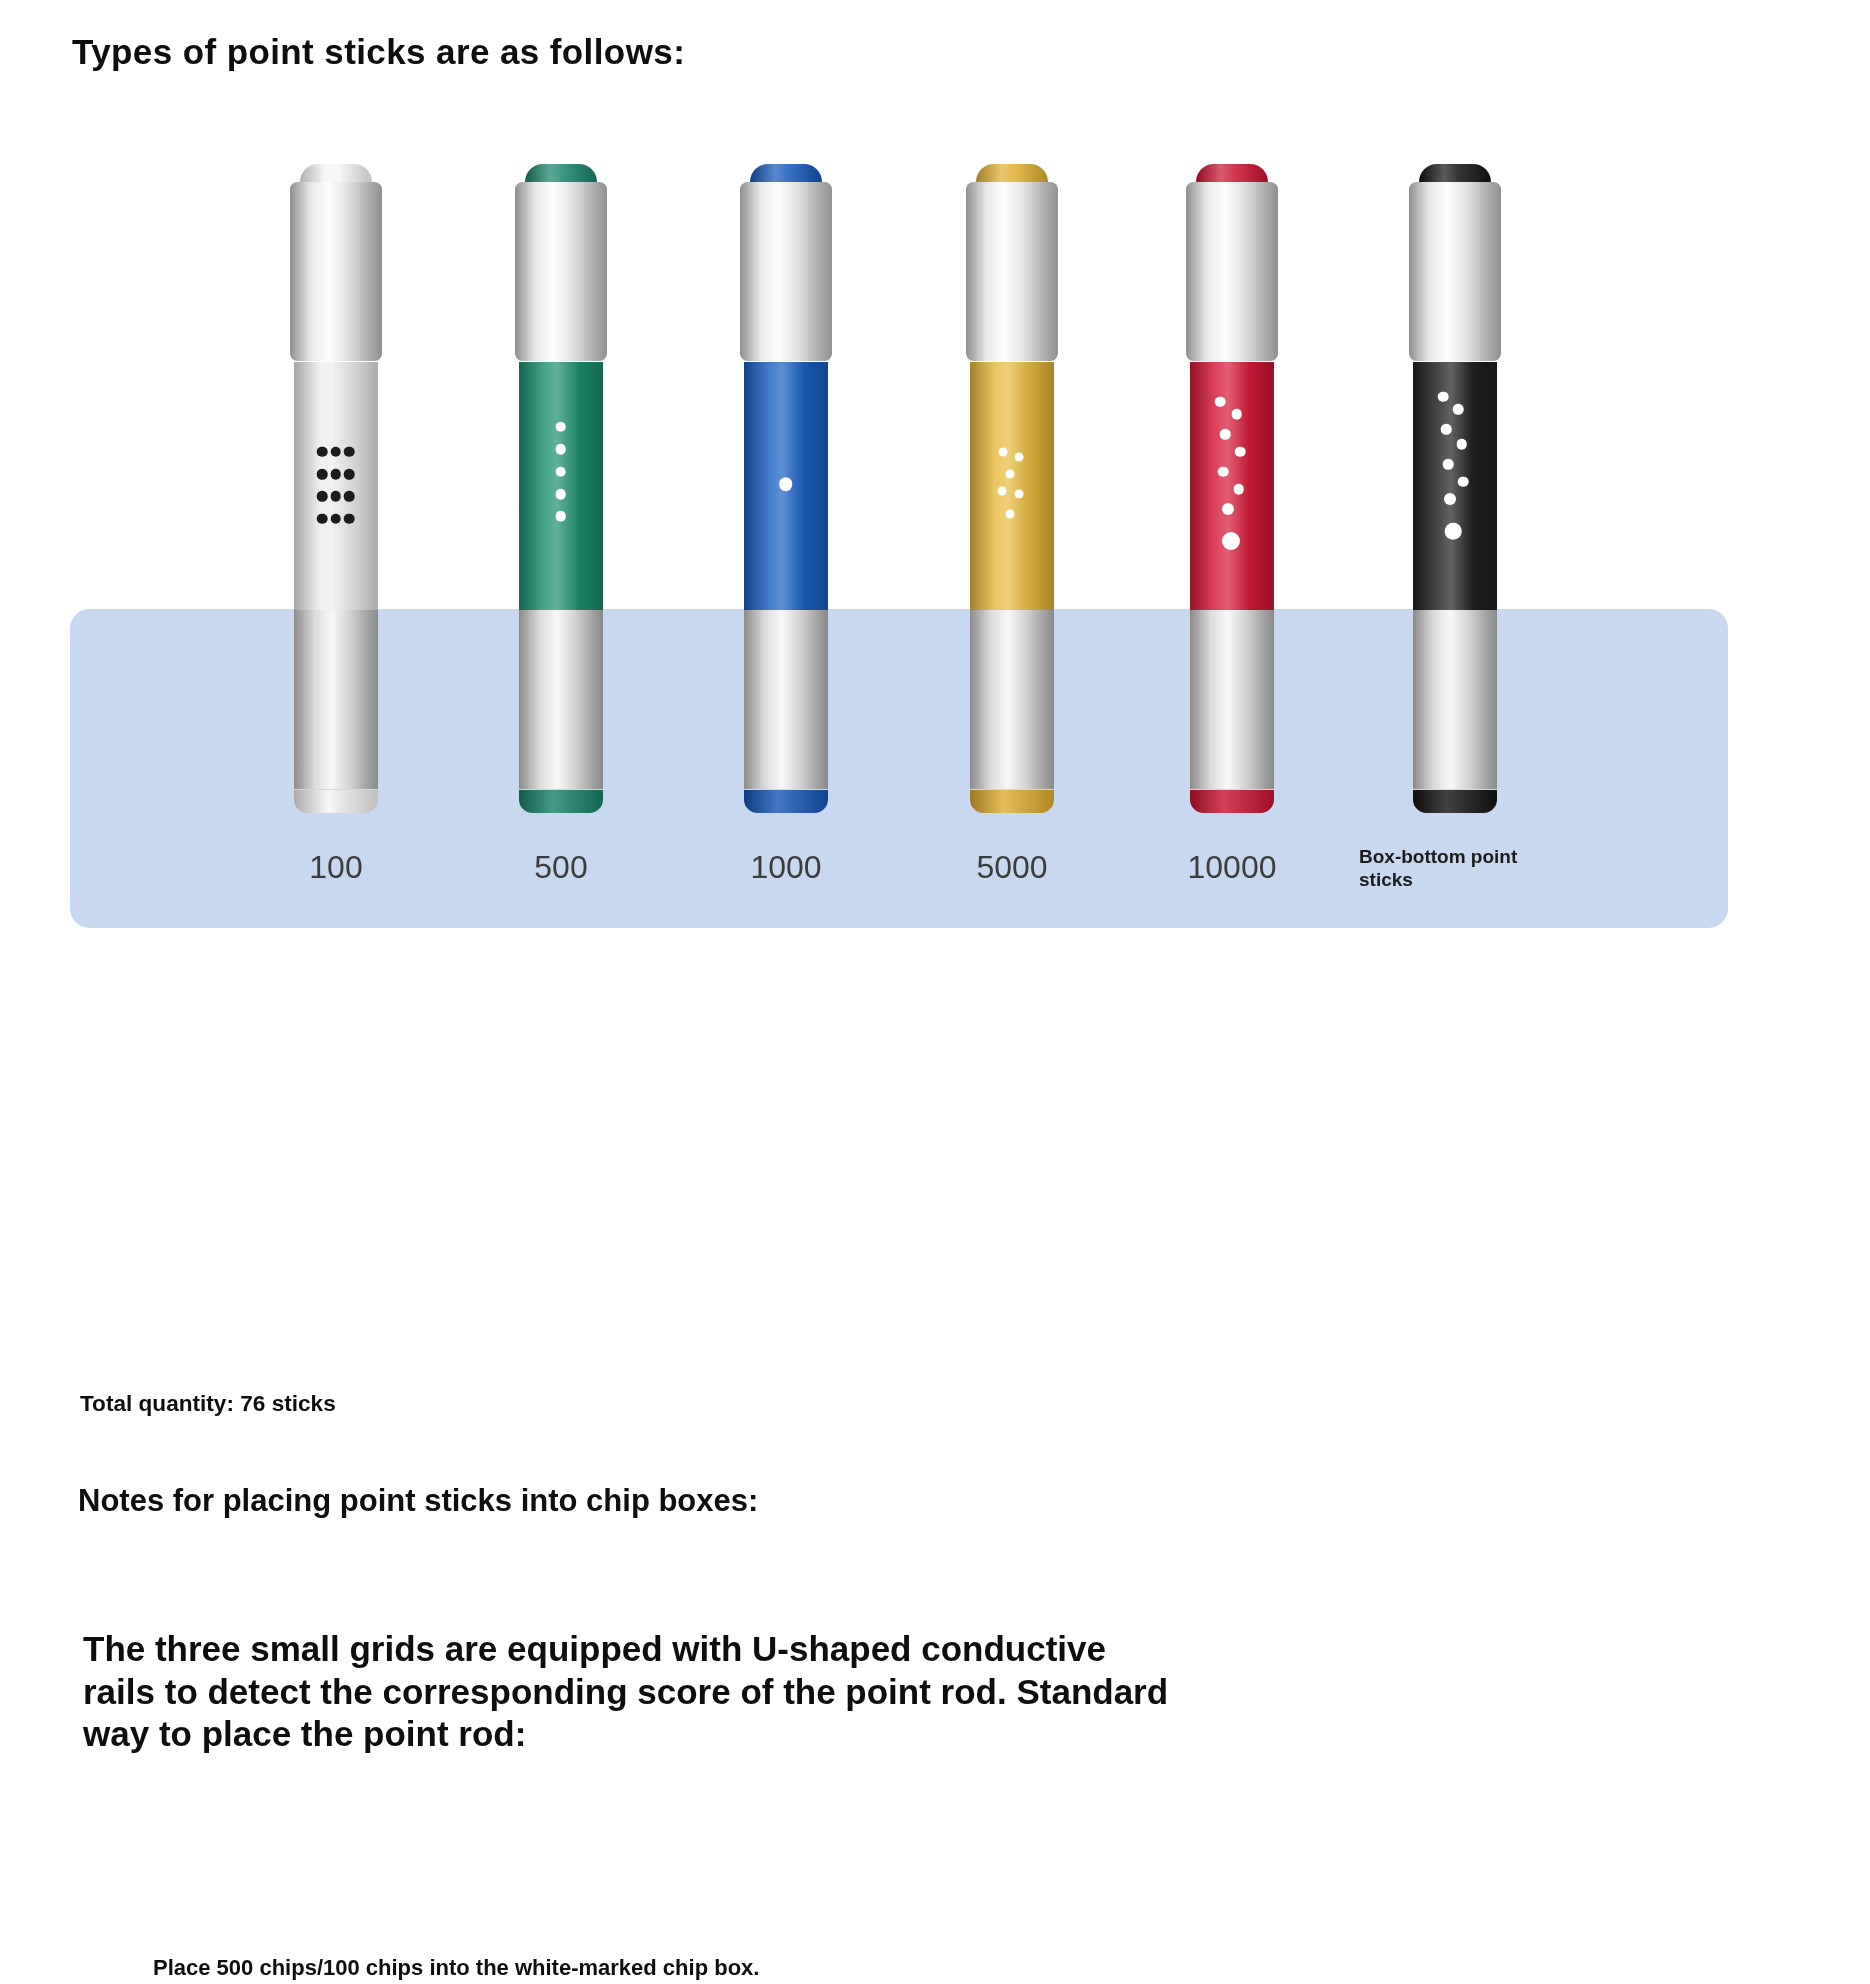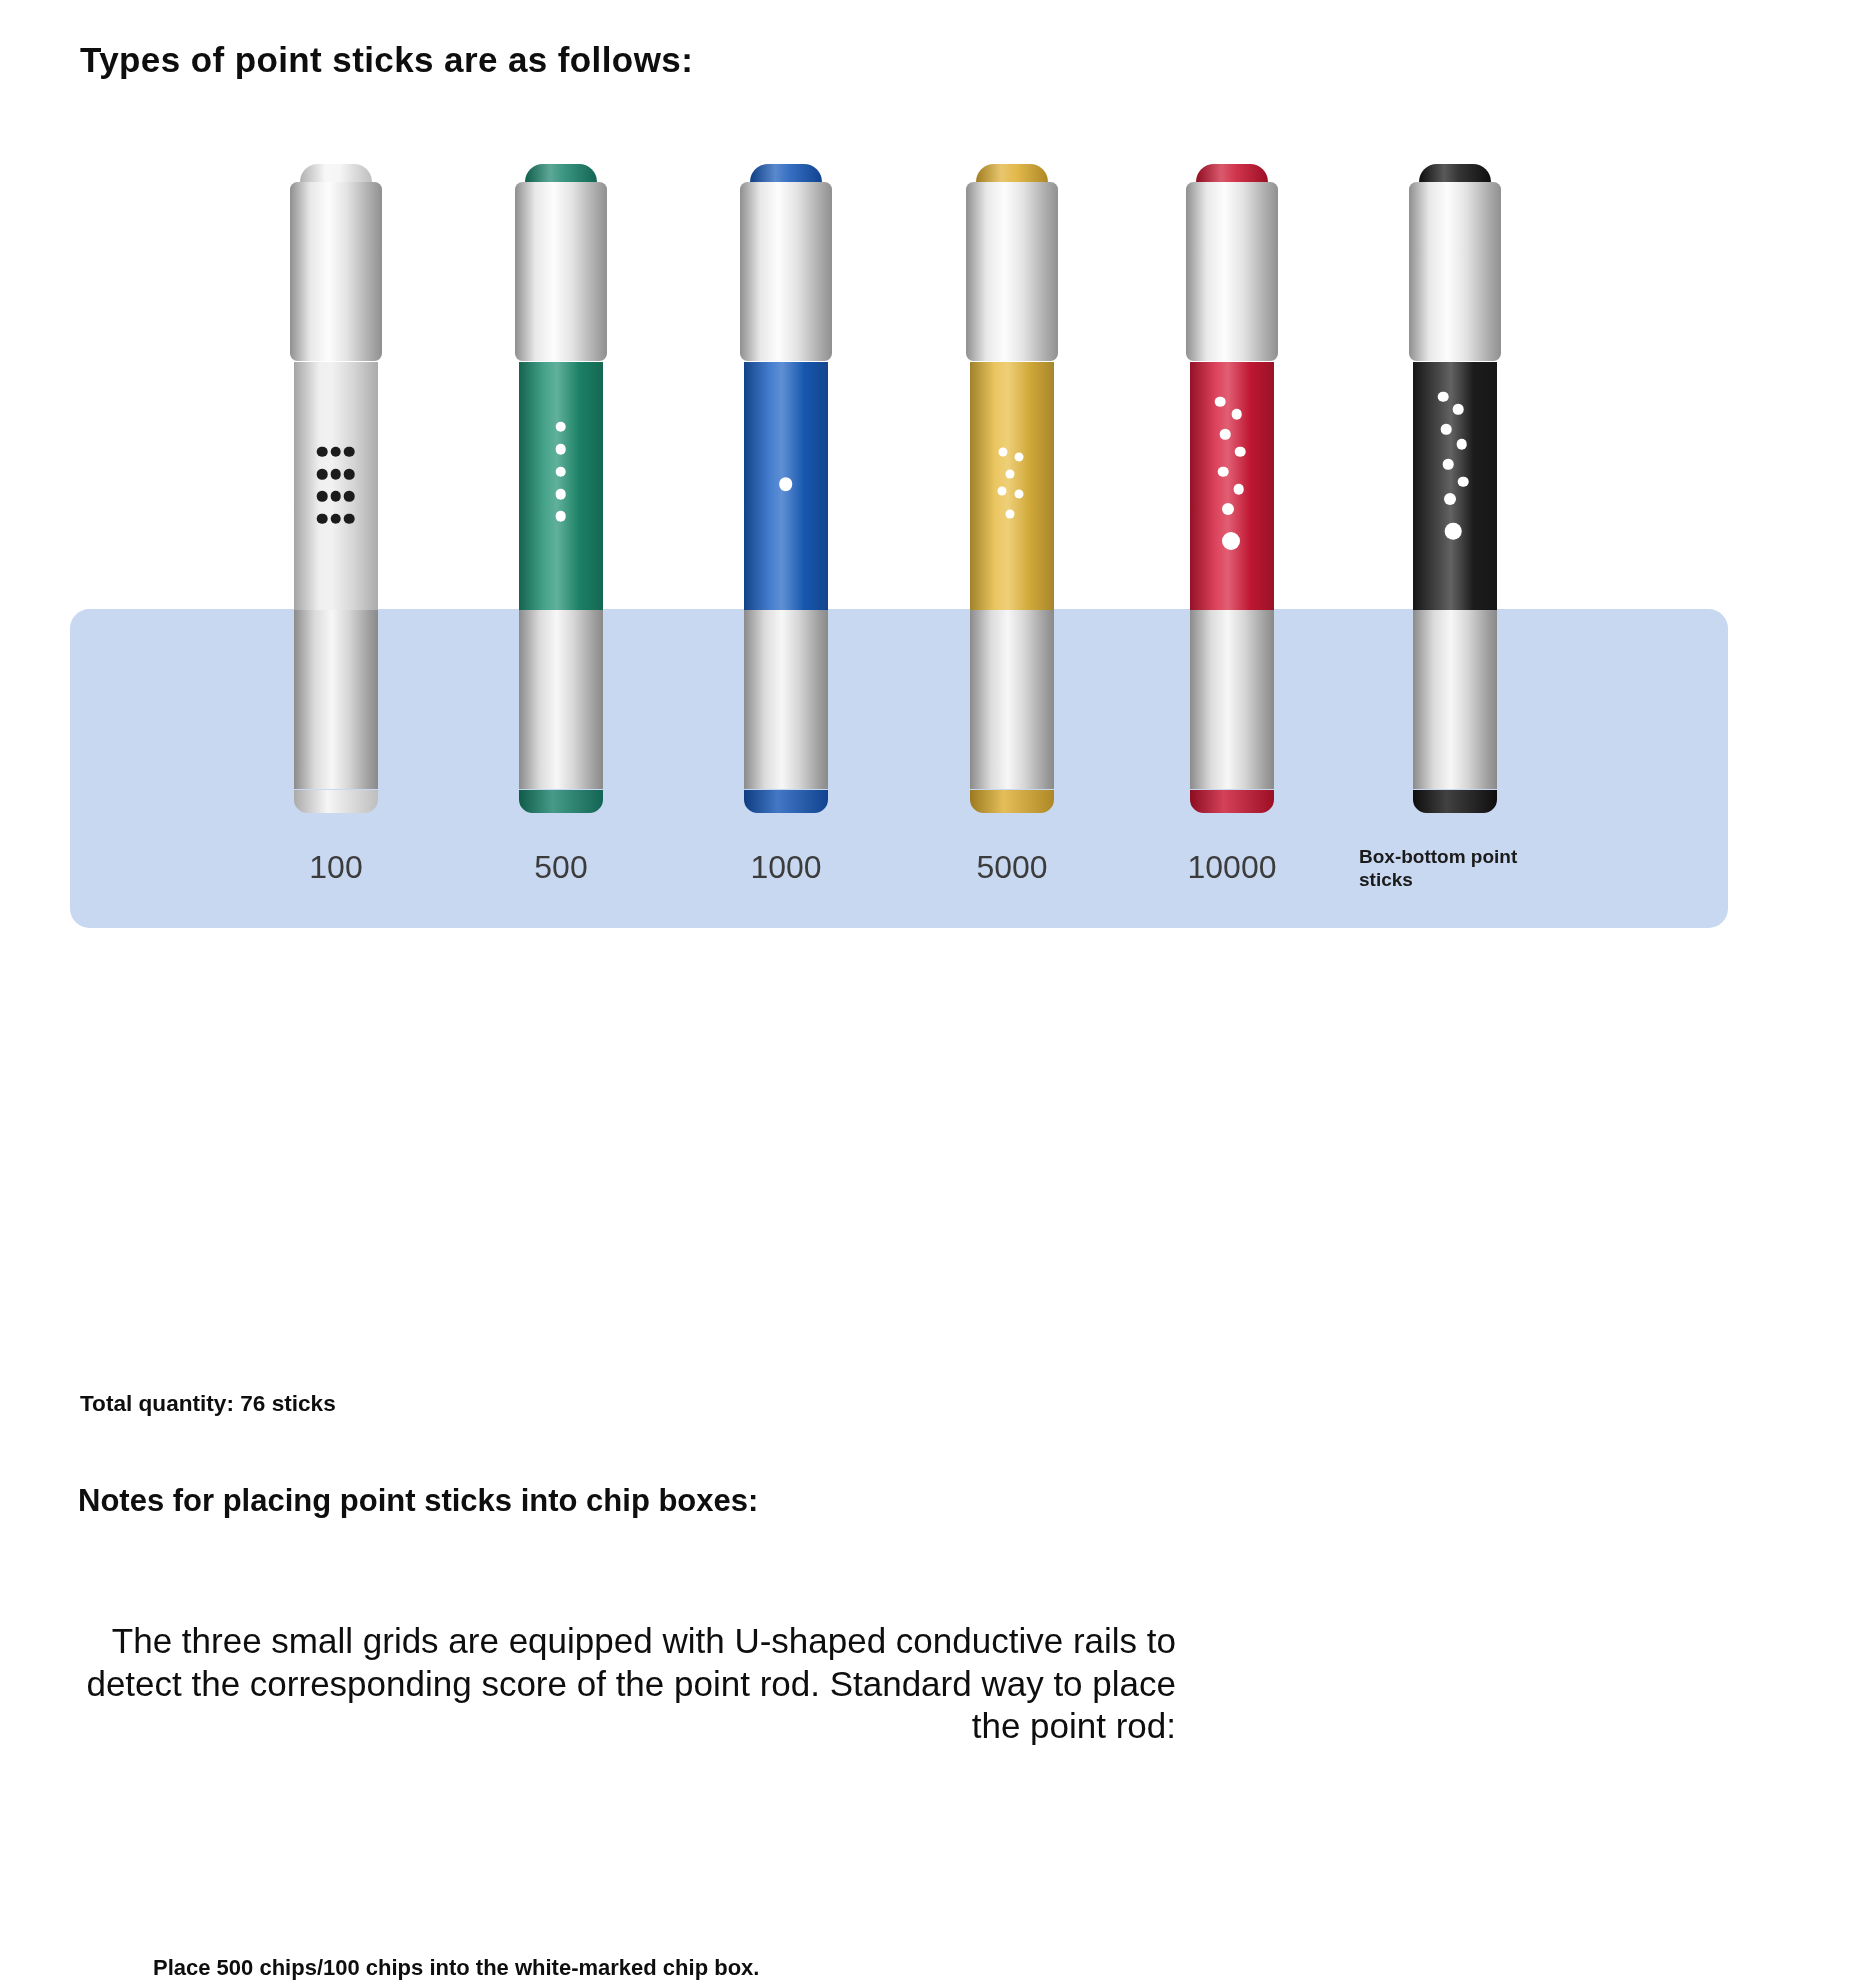--- a/index.html
+++ b/index.html
@@ -6,21 +6,21 @@
   .page{
     position:relative;
     width:1870px;
     height:1985px;
     background:#ffffff;
     font-family:"Liberation Sans","DejaVu Sans",sans-serif;
     overflow:hidden;
     color:#111;
   }
   .title{
-    position:absolute;left:72px;top:32px;margin:8px;
+    position:absolute;left:72px;top:32px;margin:0;
     font-size:35px;font-weight:700;color:#0e0e0e;letter-spacing:0.4px;
   }
   
   .figure{position:absolute;left:0;top:0;width:1870px;height:980px;}
   .band{
     position:absolute;left:70px;top:609px;width:1658px;height:319px;
     border-radius:19.6px;background:#c8d8f1;
   }
   .stick{position:absolute;top:164px;width:98px;height:762px;}
   .stick .tip-top{
@@ -72,22 +72,22 @@
   }
   .n-heading{
     position:absolute;left:78px;top:1483px;margin:0;
     font-size:31px;font-weight:700;color:#0e0e0e;
   }
   .n-comp{
     position:absolute;left:153px;top:1549px;width:1682px;margin:0;
     font-size:22px;font-weight:700;line-height:1.35;color:#0e0e0e;
   }
   .n-grids{
-    position:absolute;left:75px;top:1620px;width:1101px;margin:0;
-    font-size:35px;font-weight:400;line-height:1.22;color:#0e0e0e;text-align:right;
+    position:absolute;left:75px;top:1620px;width:1101px;margin:8px;
+    font-size:35px;font-weight:700;line-height:1.22;color:#0e0e0e;
   }
   .n-red{
     position:absolute;left:153px;top:1810px;width:928px;margin:0;
     font-size:22px;font-weight:700;line-height:1.4;color:#0e0e0e;
   }
   .n-white{
     position:absolute;left:153px;top:1955px;width:1056px;margin:0;
     font-size:22px;font-weight:700;color:#0e0e0e;
   }
 </style>

